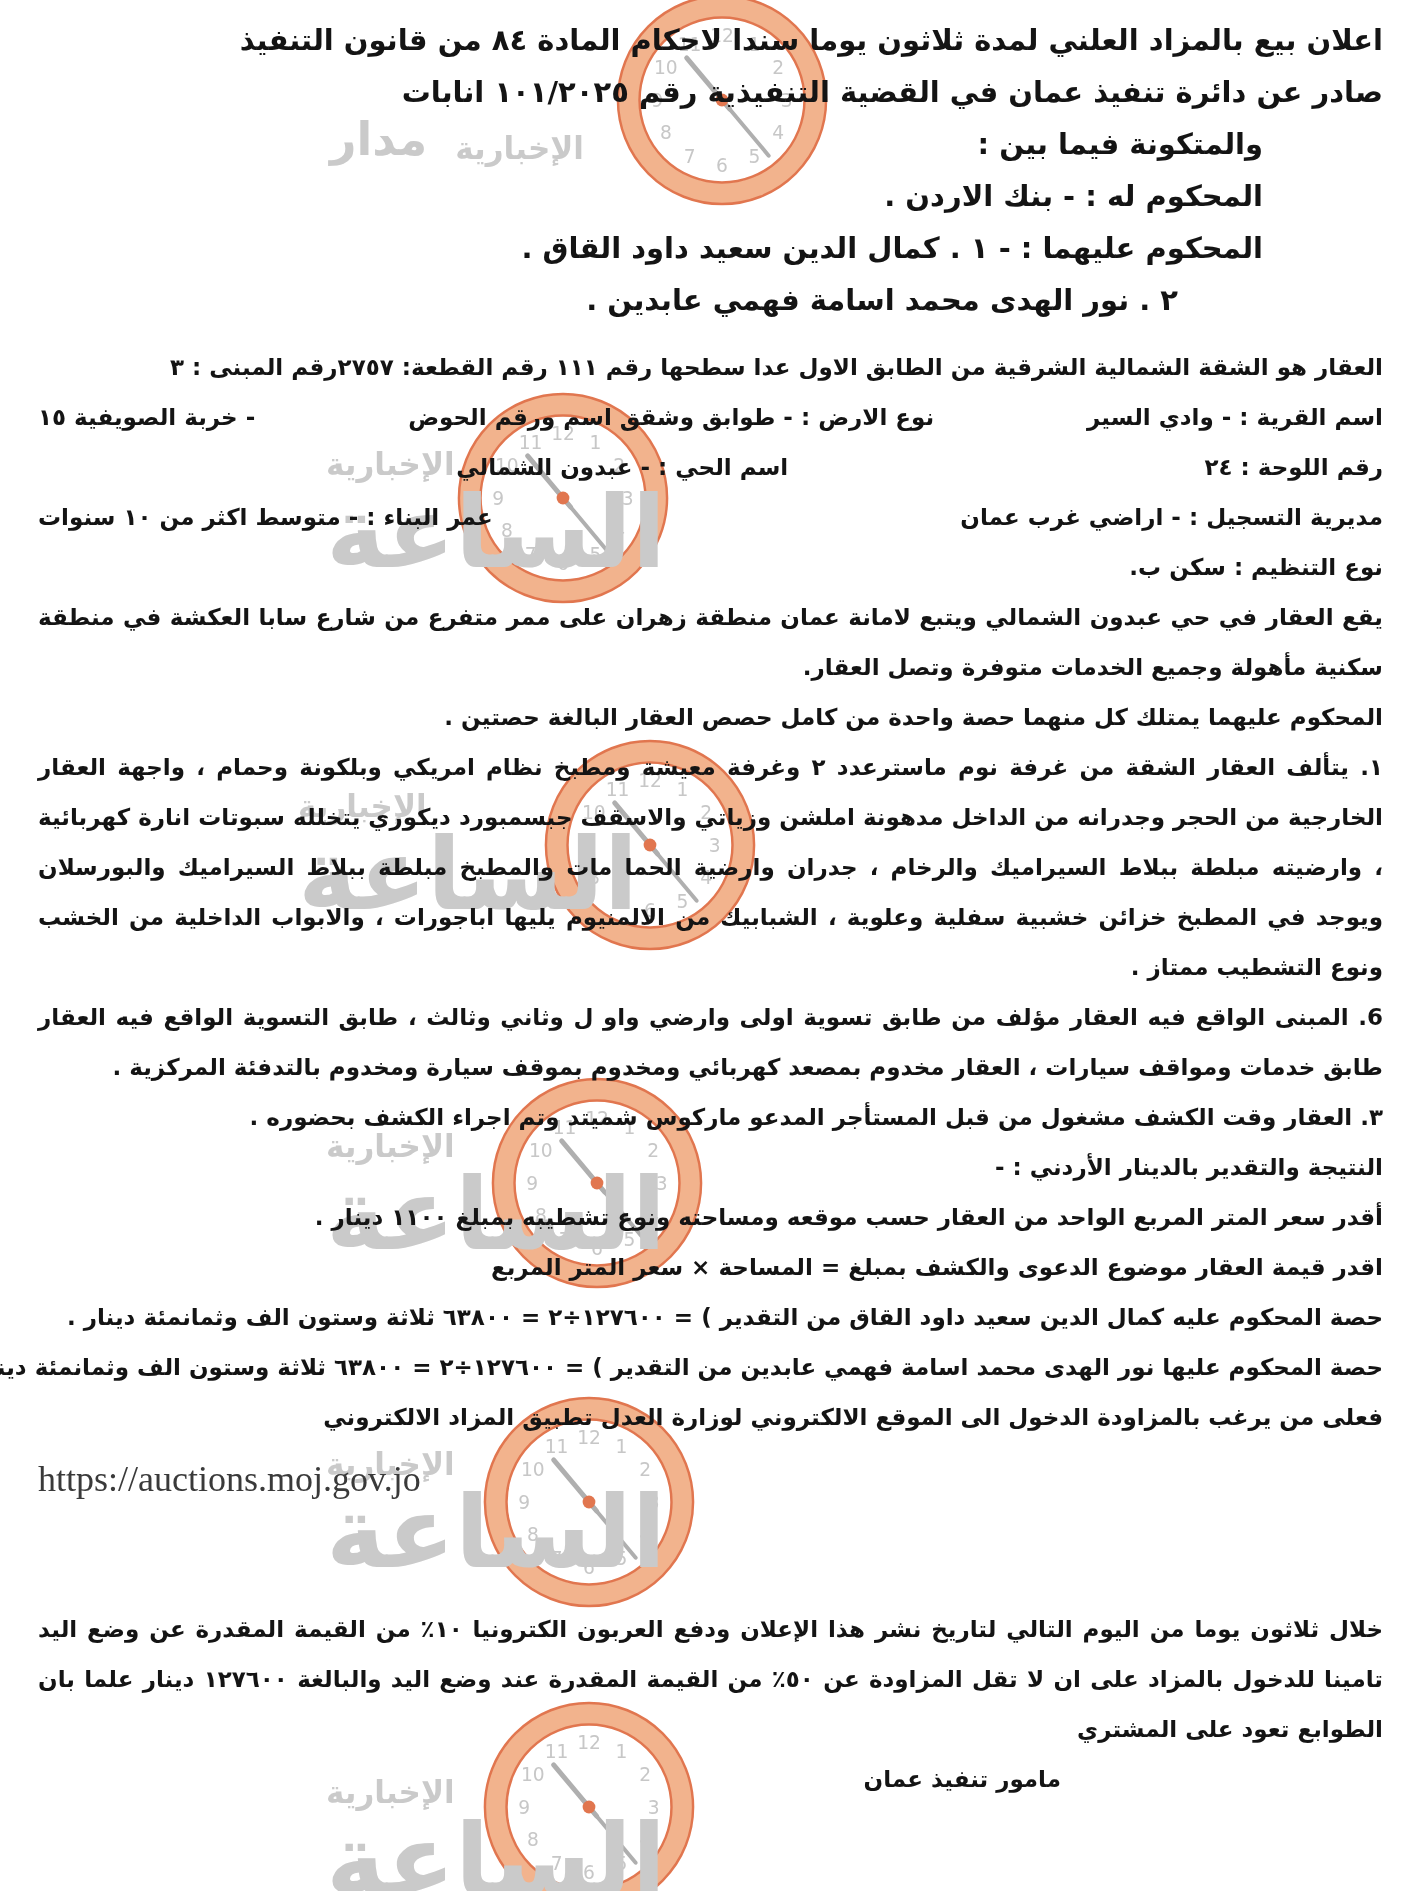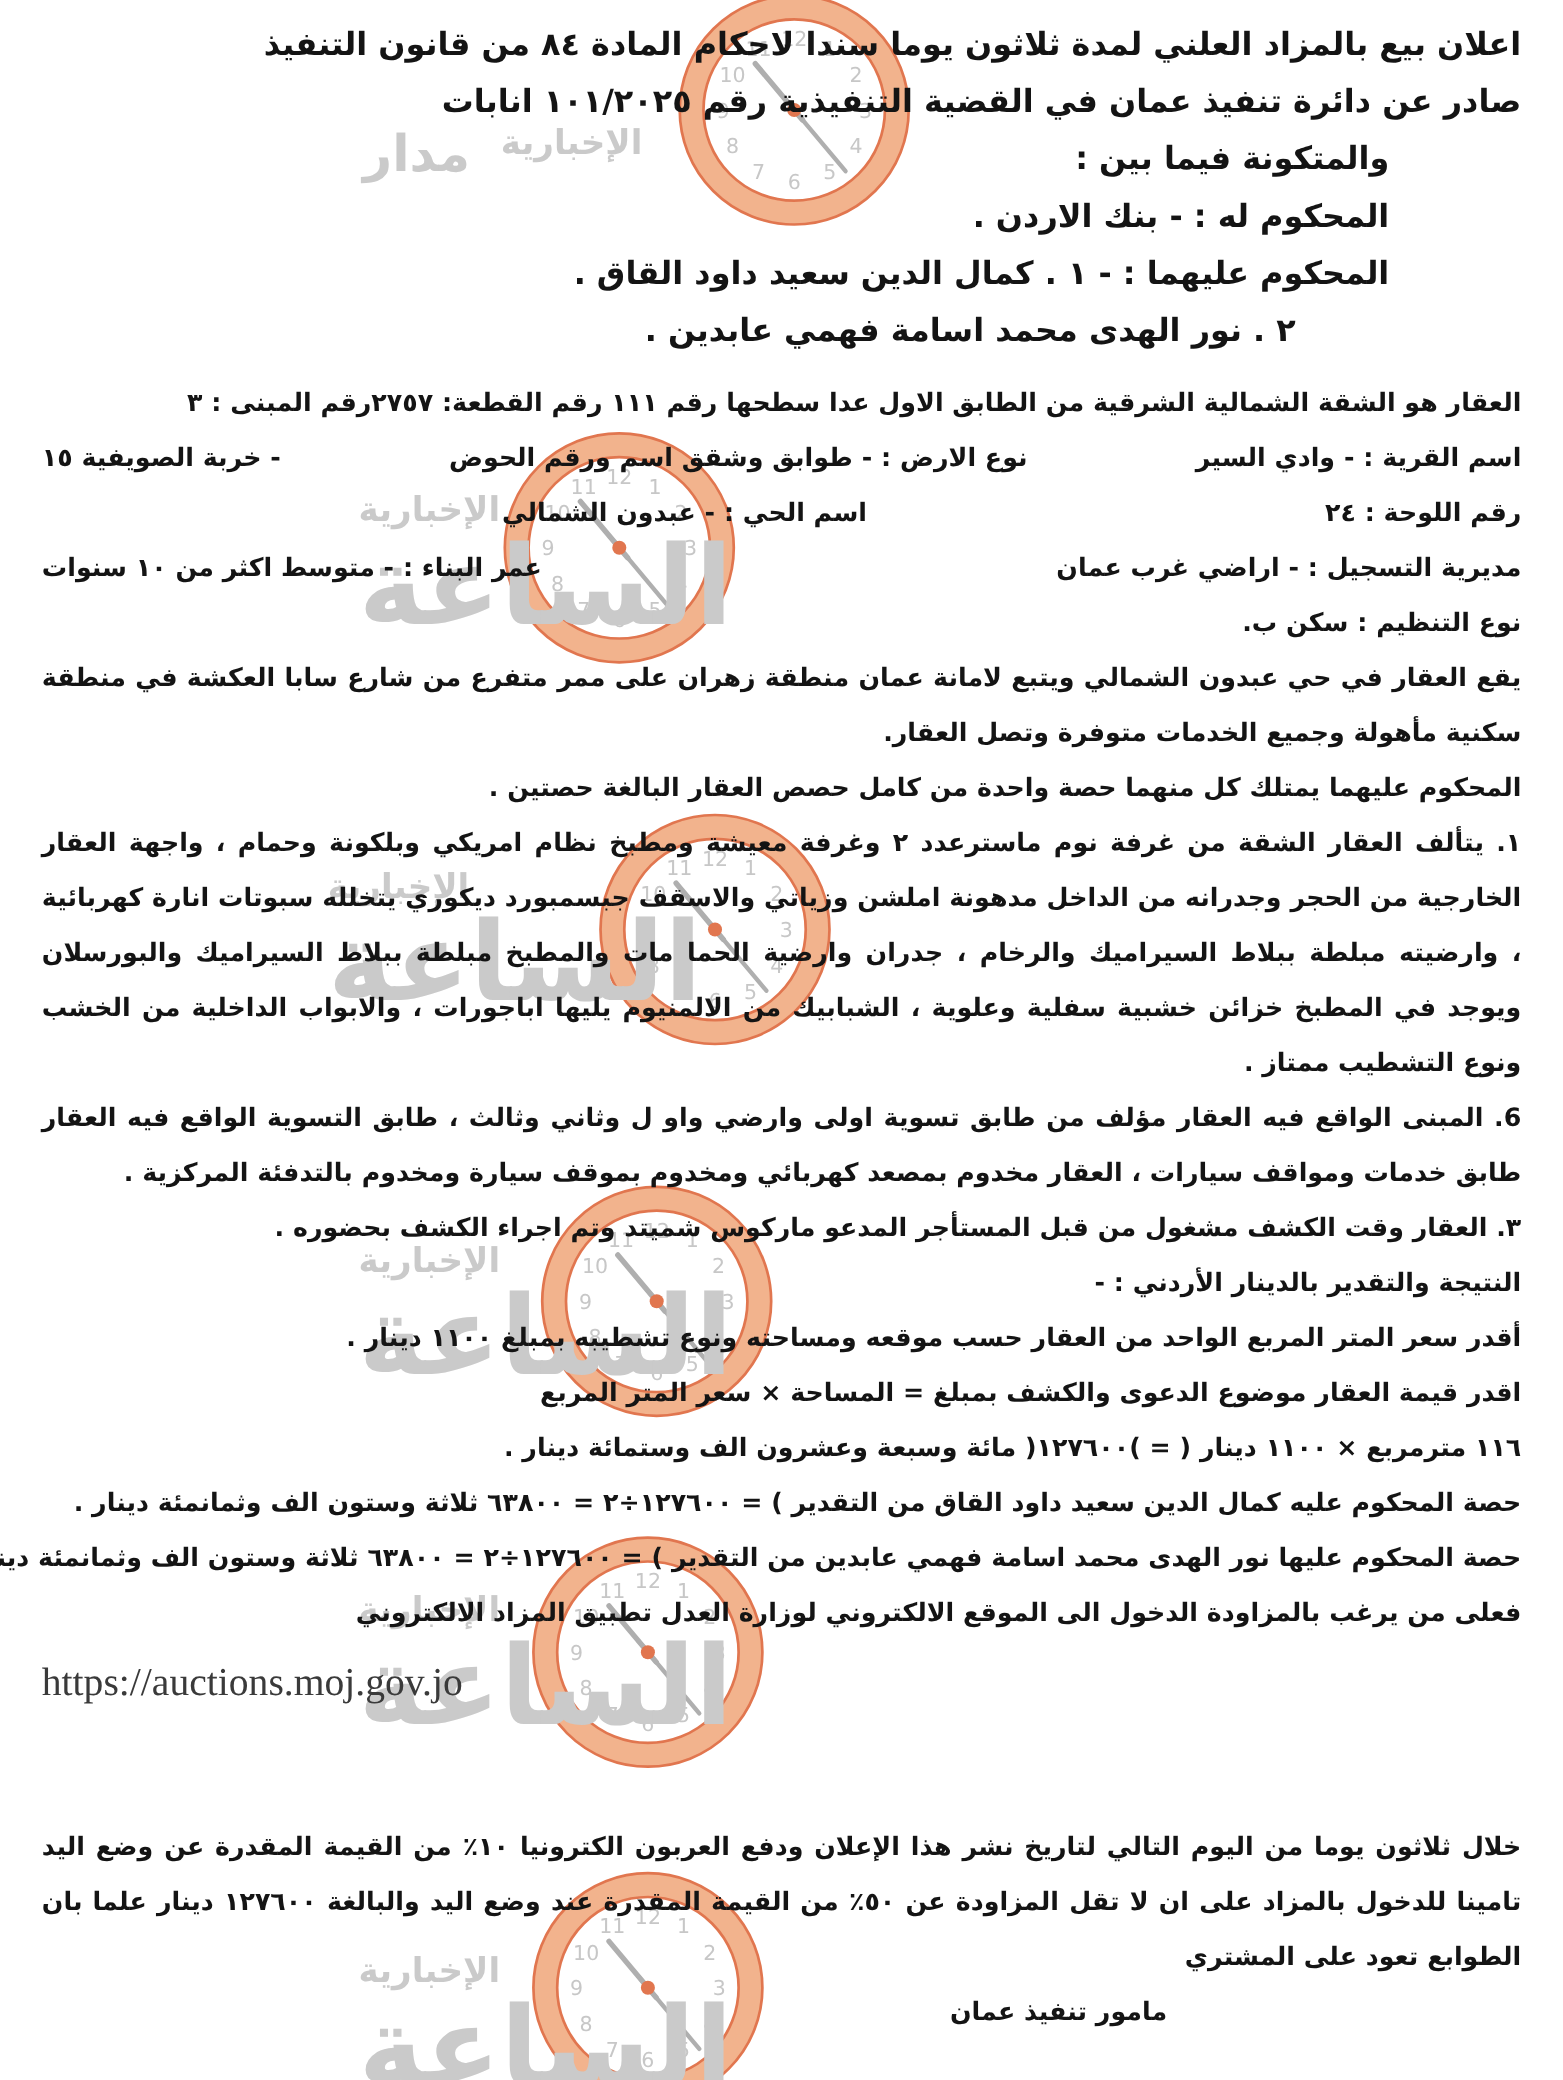--- a/index.html
+++ b/index.html
@@ -5,21 +5,21 @@
 *{margin:0;padding:0;box-sizing:border-box}
 html,body{background:#ffffff}
 .page{position:relative;width:1421px;height:1891px;margin:0 auto;background:#fff;overflow:hidden;
   font-family:"DejaVu Sans",sans-serif;color:#141414}
 
 
 #watermark-layer{position:absolute;inset:0;z-index:0}
 .wm-clock{position:absolute;width:216px;height:216px;opacity:.93}
 .wm-nums text{font-size:19px;fill:var(--wm-num,#c3c3c3);font-family:"DejaVu Sans",sans-serif}
 .wm-brand{position:absolute;font-weight:700;color:var(--wm-text,#cacaca);white-space:nowrap}
-.wm-brand-a{display:flex;direction:ltr;gap:28px;align-items:flex-start}
+.wm-brand-a{display:flex;direction:ltr;gap:28px;align-items:flex-end}
 .wm-w1{font-size:46px}
 .wm-w3{font-size:31px}
 .wm-brand-b{direction:rtl;text-align:left}
 .wm-w2{font-size:100px;line-height:1.02}
 
 
 .content{position:relative;z-index:1;direction:rtl;padding:14px 38px 0;font-weight:700}
 .title-block{font-size:29px;line-height:52px}
 .shift-1{transform:translateX(-120px)}
 .shift-2{transform:translateX(-205px)}
@@ -258,21 +258,20 @@
 
       <div class="bline">المحكوم عليهما يمتلك كل منهما حصة واحدة من كامل حصص العقار البالغة حصتين .</div>
 
       <div class="bpara">١. يتألف العقار الشقة من غرفة نوم ماسترعدد ٢ وغرفة معيشة ومطبخ نظام امريكي وبلكونة وحمام ، واجهة العقار الخارجية من الحجر وجدرانه من الداخل مدهونة املشن وزياتي والاسقف جبسمبورد ديكوري يتخلله سبوتات انارة كهربائية ، وارضيته مبلطة ببلاط السيراميك والرخام ، جدران وارضية الحما مات والمطبخ مبلطة ببلاط السيراميك والبورسلان ويوجد في المطبخ خزائن خشبية سفلية وعلوية ، الشبابيك من الالمنيوم يليها اباجورات ، والابواب الداخلية من الخشب ونوع التشطيب ممتاز .</div>
       <div class="bpara">6. المبنى الواقع فيه العقار مؤلف من طابق تسوية اولى وارضي واو ل وثاني وثالث ، طابق التسوية الواقع فيه العقار طابق خدمات ومواقف سيارات ، العقار مخدوم بمصعد كهربائي ومخدوم بموقف سيارة ومخدوم بالتدفئة المركزية .</div>
       <div class="bline">٣. العقار وقت الكشف مشغول من قبل المستأجر المدعو ماركوس شميتد وتم اجراء الكشف بحضوره .</div>
 
       <div class="bline">النتيجة والتقدير بالدينار الأردني : -</div>
       <div class="bline">أقدر سعر المتر المربع الواحد من العقار حسب موقعه ومساحته ونوع تشطيبه بمبلغ ١١٠٠ دينار .</div>
       <div class="bline">اقدر قيمة العقار موضوع الدعوى والكشف بمبلغ = المساحة × سعر المتر المربع</div>
-      <div class="bline">١١٦ مترمربع × ١١٠٠ دينار ( = )١٢٧٦٠٠( مائة وسبعة وعشرون الف وستمائة دينار .</div>
       <div class="bline">حصة المحكوم عليه كمال الدين سعيد داود القاق من التقدير ) = ١٢٧٦٠٠÷٢ = ٦٣٨٠٠ ثلاثة وستون الف وثمانمئة دينار .</div>
       <div class="bline">حصة المحكوم عليها نور الهدى محمد اسامة فهمي عابدين من التقدير ) = ١٢٧٦٠٠÷٢ = ٦٣٨٠٠ ثلاثة وستون الف وثمانمئة دينار .</div>
 
       <div class="bline">فعلى من يرغب بالمزاودة الدخول الى الموقع الالكتروني لوزارة العدل تطبيق المزاد الالكتروني</div>
 
       <div class="burl">https://auctions.moj.gov.jo</div>
 
       <div class="bpara btail">خلال ثلاثون يوما من اليوم التالي لتاريخ نشر هذا الإعلان ودفع العربون الكترونيا ١٠٪ من القيمة المقدرة عن وضع اليد تامينا للدخول بالمزاد على ان لا تقل المزاودة عن ٥٠٪ من القيمة المقدرة عند وضع اليد والبالغة ١٢٧٦٠٠ دينار علما بان الطوابع تعود على المشتري</div>
 
       <div class="bsign">مامور تنفيذ عمان</div>

